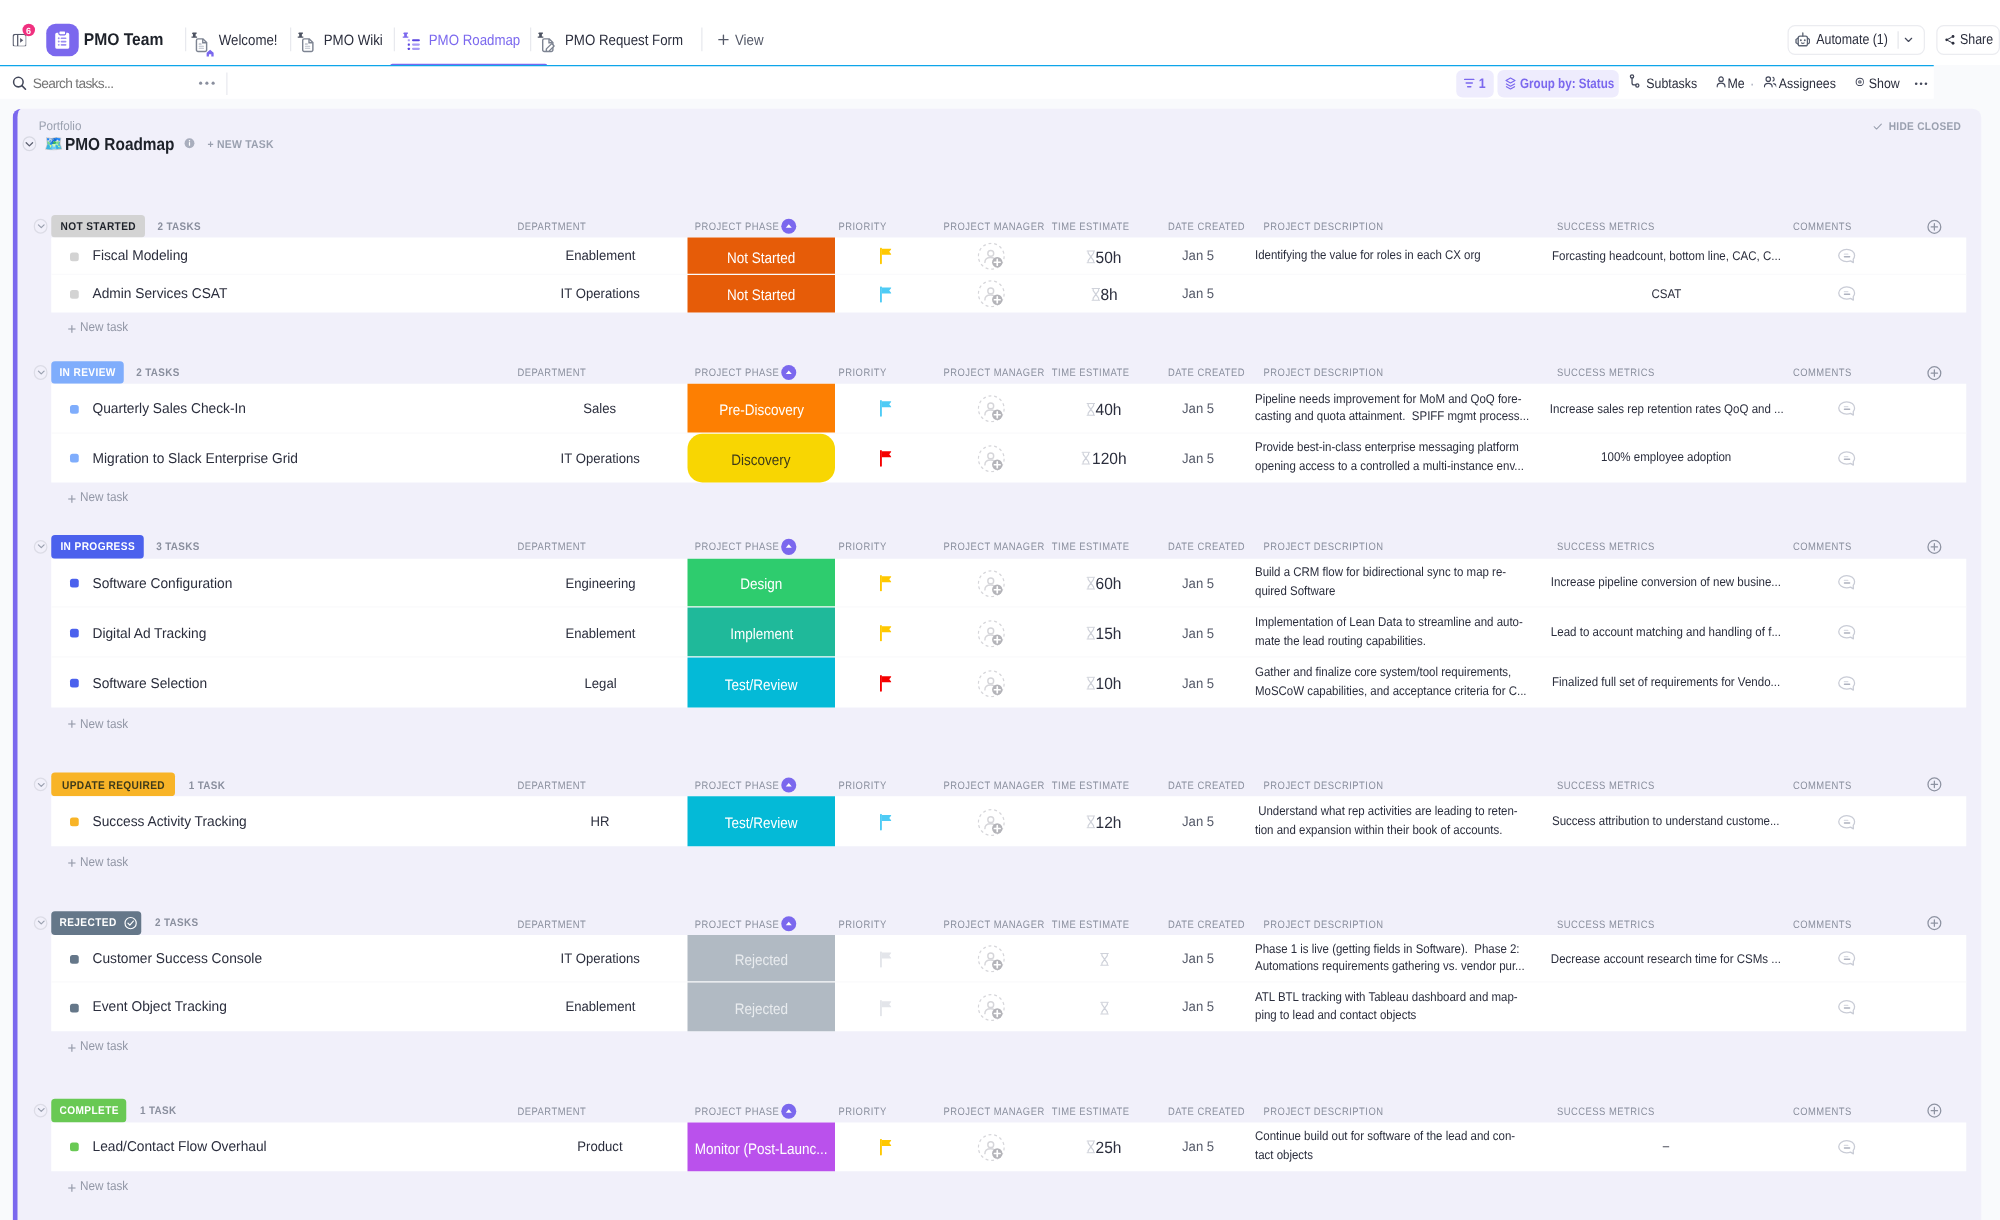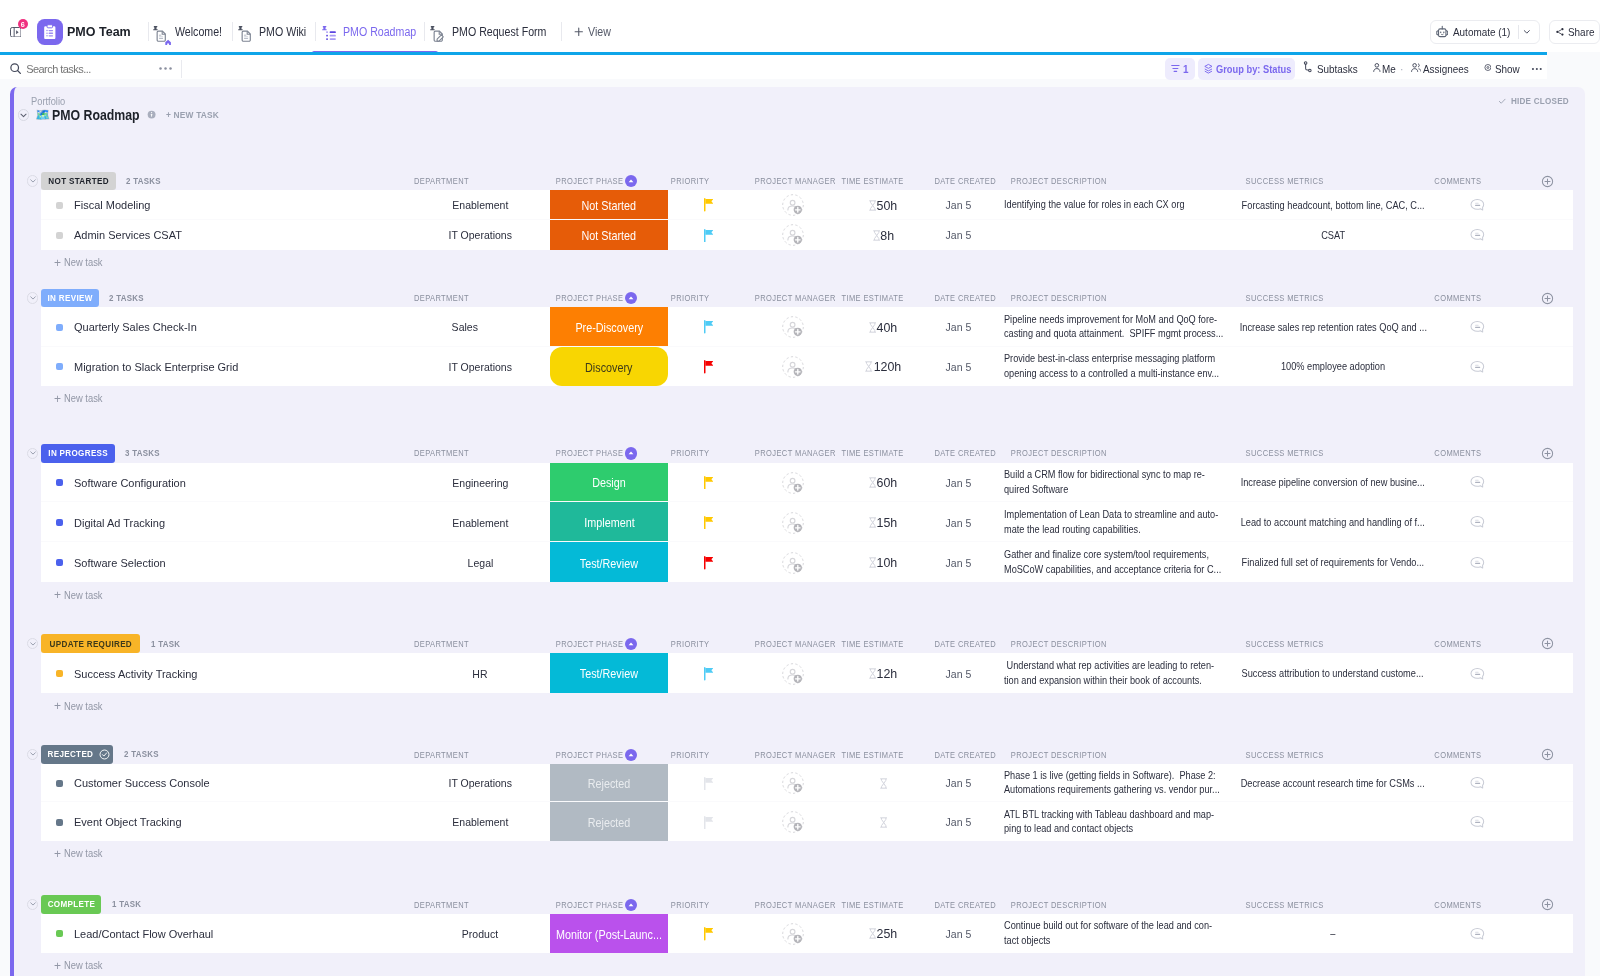--- a/index.html
+++ b/index.html
@@ -41,21 +41,21 @@
   .btn-outline { position:absolute; top:19.6px; display: flex; align-items: center; height: 24.2px;
                  border: 1px solid #ebecf0; border-radius: 6px; cursor: pointer; font-size: 11.6px;
                  color: #2b2e3d; background:#fff; }
   .btn-outline > span:not(.vdiv) { position:absolute; display:inline-block; white-space:nowrap;
                  transform: scaleX(0.855); transform-origin:left center; }
   .btn-outline > svg, .btn-outline > .vdiv { position:absolute; }
   .vdiv { width: 1px; height: 14px; background: #e6e7ec; }
 
   
   .filterbar { position: absolute; left: 0; top: 52.2px; width: 1547px; height: 26.8px;
-               background: #fff; border-top: 3px solid #0ea5e9; }
+               background: #fff; border-top: 1px solid #0ea5e9; }
   .search-wrap { position:absolute; left:8.8px; top:0; height:26.8px; display: flex; align-items: center; gap: 4.4px; }
   .search-input { border: none; outline: none; font-size: 11px; color: #8a8f9e;
                   font-family: inherit; width: 110px; background: transparent; padding:0;
                   letter-spacing:-0.55px; }
   .dots-btn { position:absolute; left:158px; top:11.3px; cursor: pointer; color: #8a8f9e; display:flex; }
   .fb-sep { position:absolute; left:180.5px; top:4.5px; width: 1px; height: 18px; background: #e9eaef; }
   .filterbar-right { position:absolute; right:0; top:0; height:26.8px; }
   .chip { position:absolute; top:2.4px; display: flex; align-items: center; height: 22px;
           border-radius: 5px; font-size: 11px; cursor: pointer; }
   .chip > svg { position:absolute; }
@@ -600,21 +600,21 @@
               </svg>
             </div>
           </div>
     </div>
     <div class="rows">
           <div class="row" style="height:39.35px;">
             <div class="c lft" style="left:0px;width:369px;">
               <span class="sqr" style="background:#7fadfc;margin-left:15px;"></span>
               <span class="tname">Quarterly Sales Check-In</span>
             </div>
-            <div class="c ctr" style="left:354px;width:140px;">
+            <div class="c ctr" style="left:369px;width:140px;">
               <span class="dept">Sales</span>
             </div>
             <div class="phase" style="left:509px;width:118px;background:#fd7f02;color:#fff;">
               <span>Pre-Discovery</span>
             </div>
             <div class="c ctr" style="left:627px;width:81px;">
               <svg width="9.4" height="13.4" viewBox="0 0 9.4 13.4">
       <path d="M1.4 0.9h8l-2 2.45 2 2.45h-8z" fill="#4ecbf5"></path>
       <rect x="0" y="0" width="1.5" height="13.4" rx="0.72" fill="#4ecbf5"></rect>
               </svg>
@@ -703,21 +703,21 @@
       <rect x="5.6" y="7.5" width="5.9" height="1.25" rx="0.62" fill="#aeb2bf"></rect>
               </svg>
             </div>
           </div>
         </div>
     <div class="newtask">
           <span>+</span>
           <span>New task</span>
         </div>
   </div>
-      <div class="group" style="margin-top:32px;">
+      <div class="group" style="margin-top:16px;">
     <div class="ghead">
       <span class="gchev">
         <svg width="8" height="8" viewBox="0 0 12 12">
           <path d="M2.6 4.3 L6 7.6 L9.4 4.3" stroke="#9aa0af" stroke-width="1.5" fill="none" stroke-linecap="round" stroke-linejoin="round"></path>
             </svg>
       </span>
       <span class="status-badge" style="background:#4b61ed;color:#ffffff;">
             <span>IN PROGRESS</span>
           </span>
       <span class="task-count"><span>3 TASKS</span></span>

